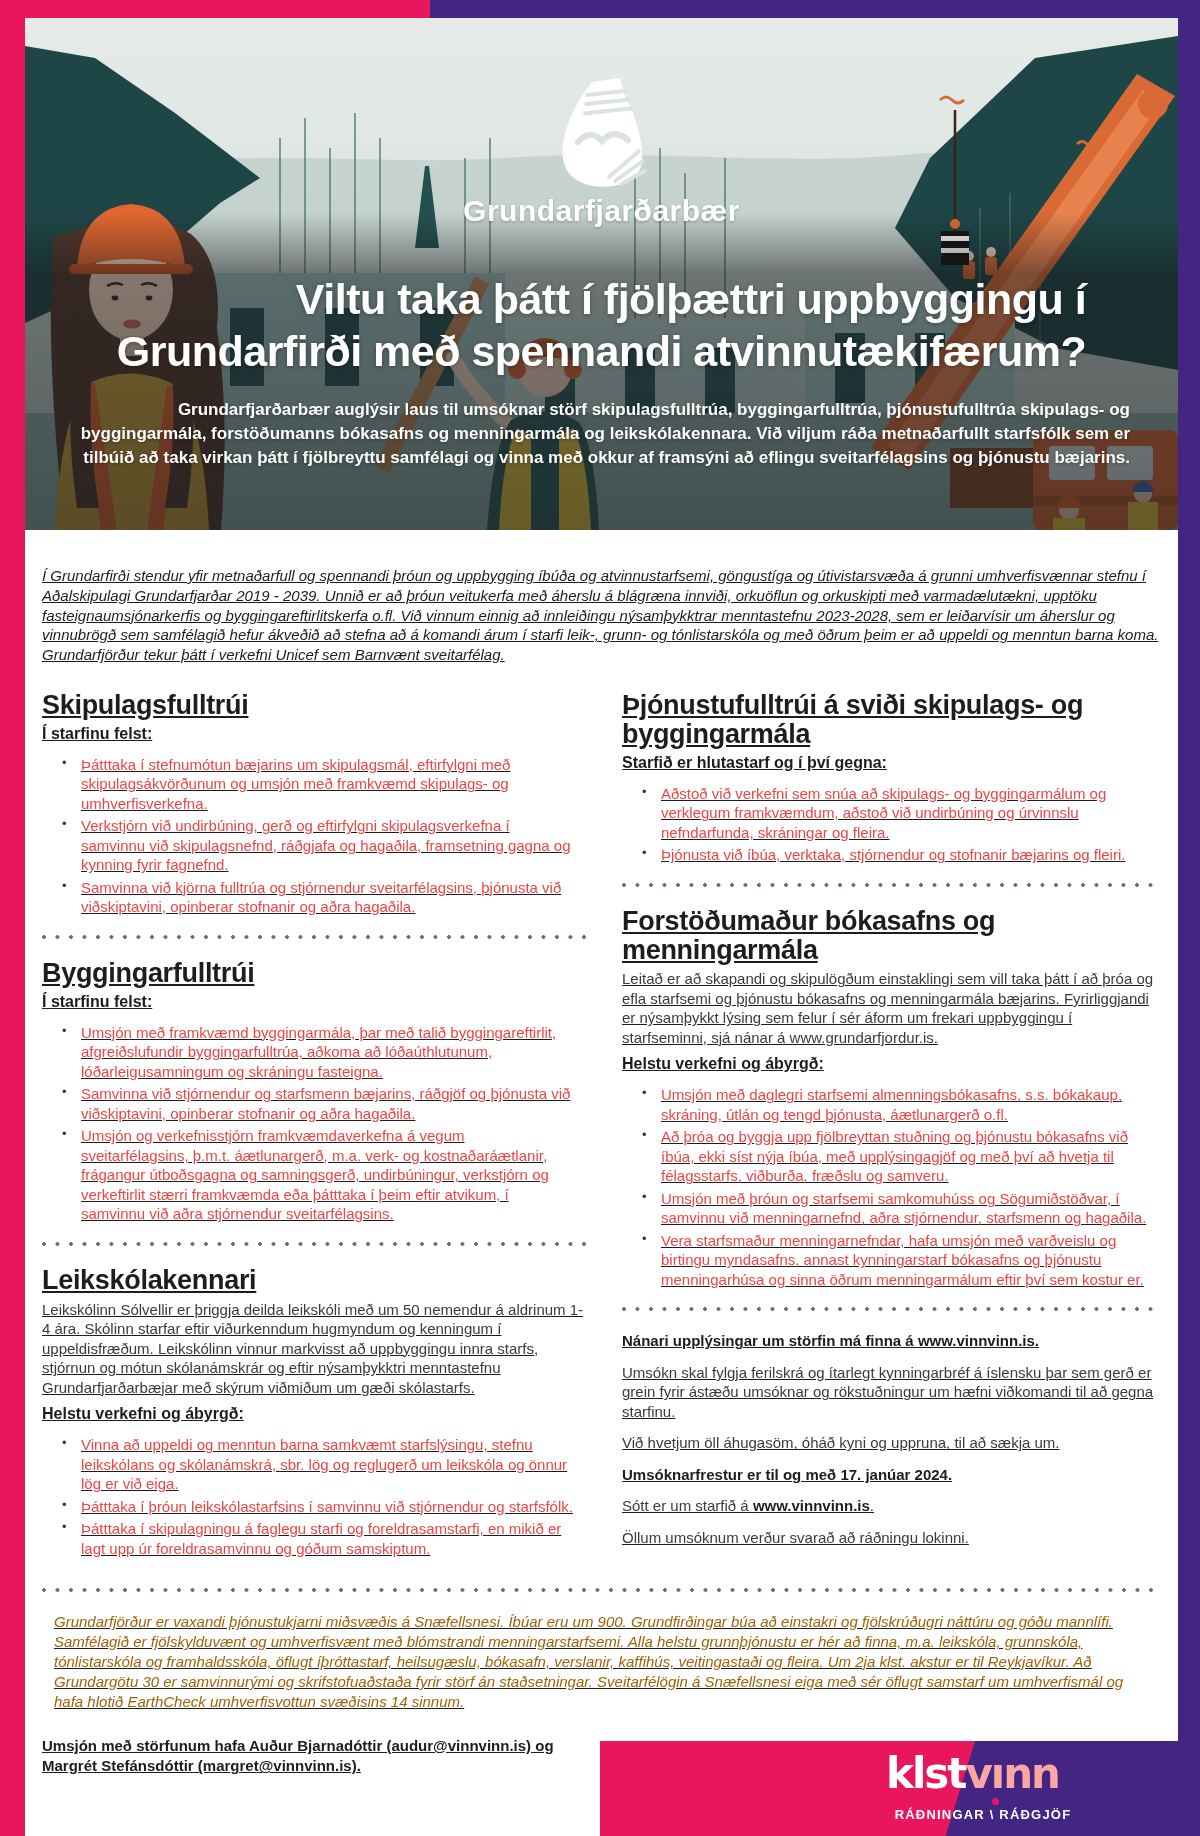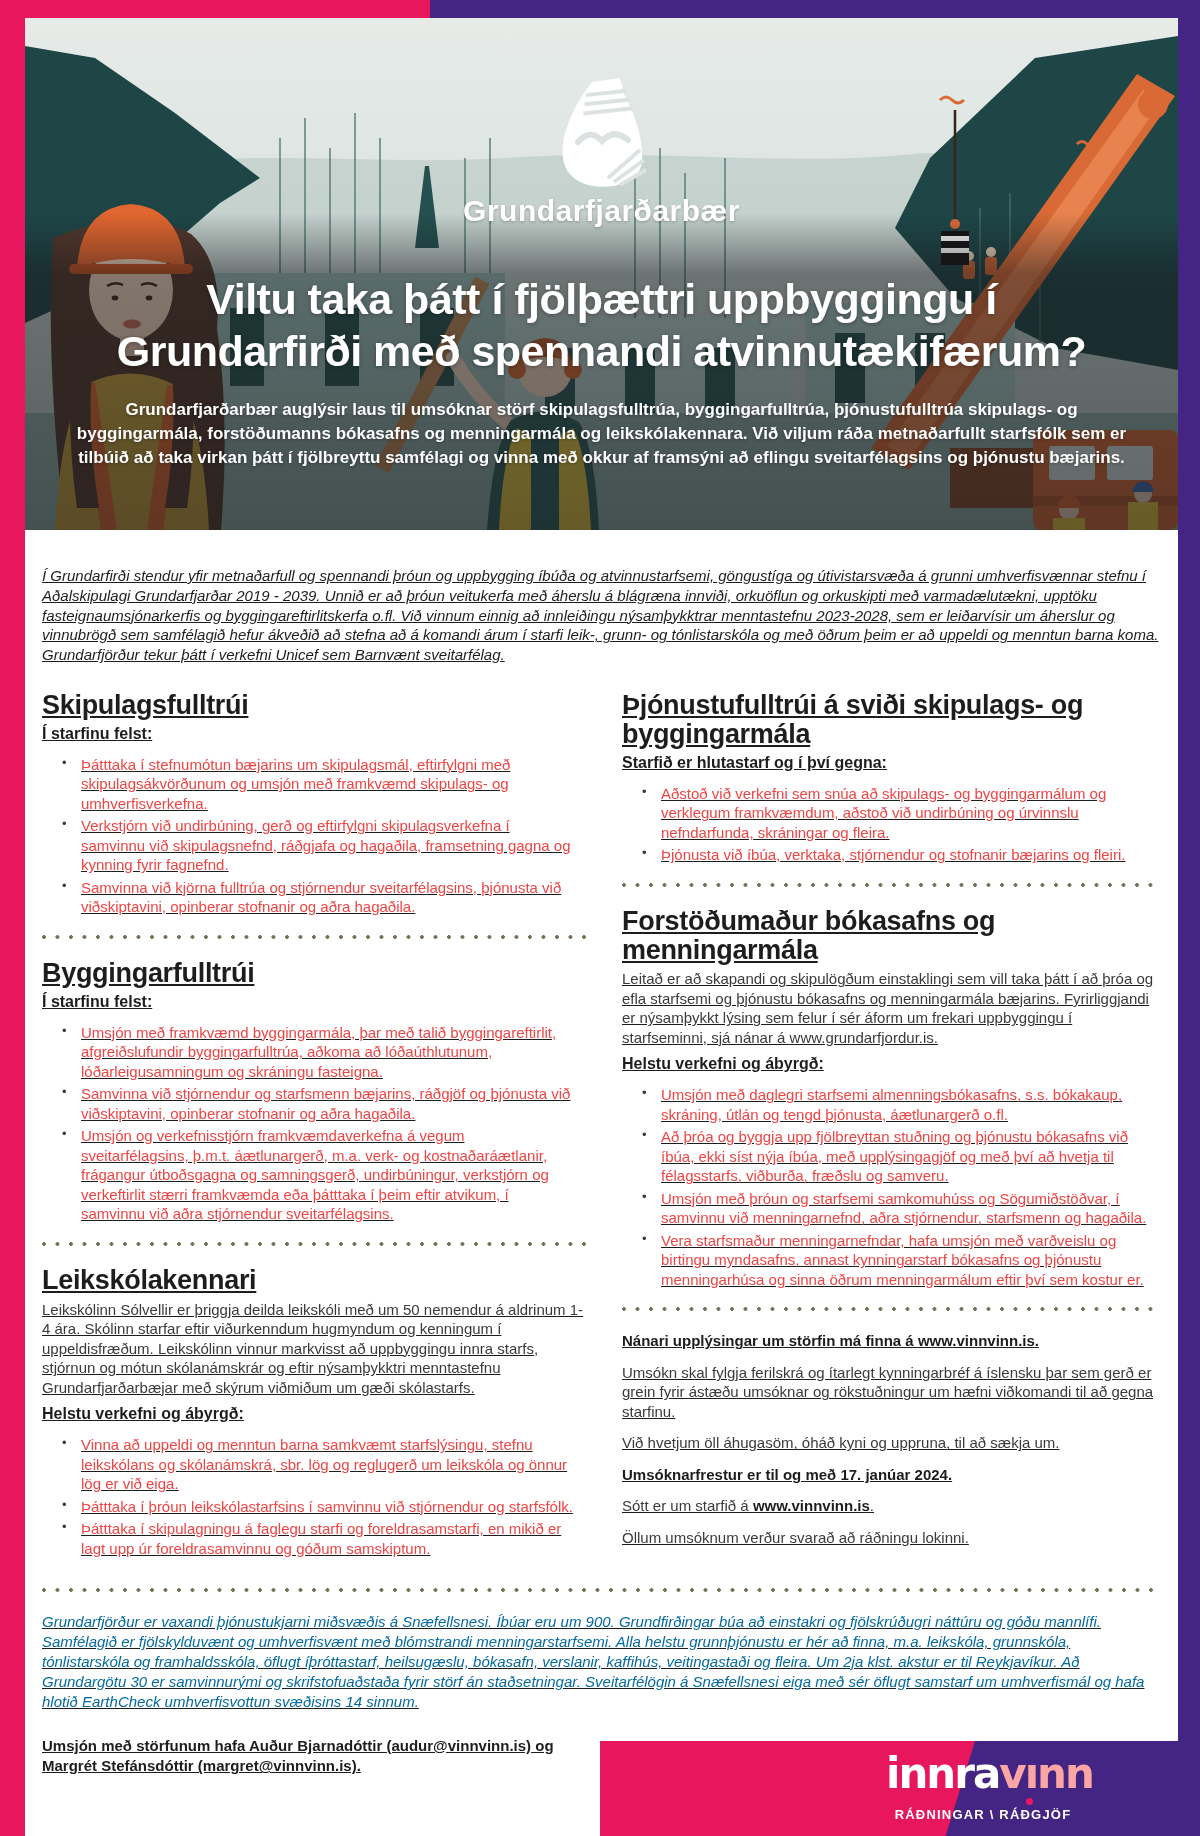--- a/index.html
+++ b/index.html
@@ -9,21 +9,21 @@
   .frame-top{position:absolute;top:0;left:0;width:100%;height:18px;z-index:6;
              background:linear-gradient(90deg,#e8175d 0,#e8175d 430px,#452583 430px,#452583 100%);}
   .frame-left{position:absolute;top:0;left:0;width:25px;height:100%;background:#e8175d;z-index:6;}
   .frame-right{position:absolute;top:0;right:0;width:22px;height:100%;background:#452583;z-index:6;}
   
   .hero{position:absolute;top:18px;left:25px;right:22px;height:512px;overflow:hidden;background:#d7dfdc;}
   .hero-art{position:absolute;inset:0;width:100%;height:100%;display:block;}
   .hero-shade{position:absolute;inset:0;
       background:linear-gradient(180deg,rgba(22,23,26,0) 38%,rgba(22,23,26,.50) 50%,rgba(22,23,26,.62) 100%);}
   .hero-content{position:absolute;inset:0;display:flex;flex-direction:column;align-items:center;
-      text-align:center;color:#fff;z-index:3;}
+      text-align:right;color:#fff;z-index:3;}
   .logo-icon{margin-top:60px;}
   .logo-word{font-size:30px;font-weight:bold;letter-spacing:.5px;margin-top:4px;
       text-shadow:0 1px 3px rgba(0,0,0,.25);}
   .hero h1{margin:46px 30px 5px;font-size:43px;line-height:1.2;font-weight:bold;letter-spacing:-.5px;
       text-shadow:0 1px 4px rgba(0,0,0,.3);}
   .hero-sub{margin:16px 48px 0;font-size:17px;line-height:1.4;font-weight:bold;
       text-shadow:0 1px 3px rgba(0,0,0,.35);}
   
   .content{position:absolute;top:530px;left:25px;right:22px;bottom:0;padding:0 18px 0 17px;text-decoration:underline;}
   .intro{margin:36px 0 0;font-style:italic;font-size:15px;line-height:1.32;color:#1d1d1b;}
@@ -33,21 +33,21 @@
   .lead{margin:0 0 5px;font-size:16px;font-weight:bold;color:#1d1d1b;}
   ul{margin:12px;padding:0;list-style:none;font-size:15px;line-height:1.3;color:#ef4444;}
   li{position:relative;padding-left:27px;margin-top:3px;}
   li::before{content:"•";position:absolute;left:8px;top:0;font-size:13px;color:#3a3a38;}
   .dots{height:4px;margin:18px 0 20px;background-repeat:repeat-x;
       background-image:radial-gradient(circle at 2px 2px,#6f7459 1.7px,rgba(0,0,0,0) 2.1px);
       background-size:13.5px 4px;}
   .dots-full{margin-top:18px;}
   .app p{margin:0 0 12px;font-size:15px;line-height:1.3;color:#3a3a38;}
   .app .bold, .bold{font-weight:bold;color:#1d1d1b;}
-  .about{margin:16px 0 0;font-style:italic;font-size:15px;line-height:1.33;color:#0369a1;}
+  .about{margin:16px 12px 0;font-style:italic;font-size:15px;line-height:1.33;color:#a16207;}
   .contact{margin:24px 0 0;max-width:520px;font-size:15px;font-weight:bold;line-height:1.38;color:#1d1d1b;}
   
   .vv-logo{position:absolute;right:0;bottom:0;width:600px;height:95px;background:#452583;z-index:5;}
   .vv-pink{position:absolute;inset:0;background:#e8175d;
       clip-path:polygon(0 0,62.5% 0,57.6% 100%,0 100%);}
   .vv-word{position:absolute;left:286px;top:12px;font-size:42px;line-height:1;font-weight:bold;
       letter-spacing:-2px;font-family:"DejaVu Sans",sans-serif;white-space:nowrap;}
   .vv1{color:#ffffff;}
   .vv2{color:#fca5a5;position:relative;}
   .vv2::after{content:"";position:absolute;left:27px;bottom:-7px;width:7px;height:7px;border-radius:50%;
@@ -250,16 +250,16 @@
       </div>
     </div>
 
     <div class="dots dots-full"></div>
     <p class="about">Grundarfjörður er vaxandi þjónustukjarni miðsvæðis á Snæfellsnesi. Íbúar eru um 900. Grundfirðingar búa að einstakri og fjölskrúðugri náttúru og góðu mannlífi. Samfélagið er fjölskylduvænt og umhverfisvænt með blómstrandi menningarstarfsemi. Alla helstu grunnþjónustu er hér að finna, m.a. leikskóla, grunnskóla, tónlistarskóla og framhaldsskóla, öflugt íþróttastarf, heilsugæslu, bókasafn, verslanir, kaffihús, veitingastaði og fleira. Um 2ja klst. akstur er til Reykjavíkur. Að Grundargötu 30 er samvinnurými og skrifstofuaðstaða fyrir störf án staðsetningar. Sveitarfélögin á Snæfellsnesi eiga með sér öflugt samstarf um umhverfismál og hafa hlotið EarthCheck umhverfisvottun svæðisins 14 sinnum.</p>
     <p class="contact">Umsjón með störfunum hafa Auður Bjarnadóttir (audur@vinnvinn.is) og Margrét Stefánsdóttir (margret@vinnvinn.is).</p>
   </div>
 
   <div class="vv-logo">
     <div class="vv-pink"></div>
-    <div class="vv-word"><span class="vv1">innra</span><span class="vv2">vınn</span></div>
+    <div class="vv-word"><span class="vv1">klst</span><span class="vv2">vınn</span></div>
     <div class="vv-tag">RÁÐNINGAR \ RÁÐGJÖF</div>
   </div>
 </div>
 
 </body></html>

